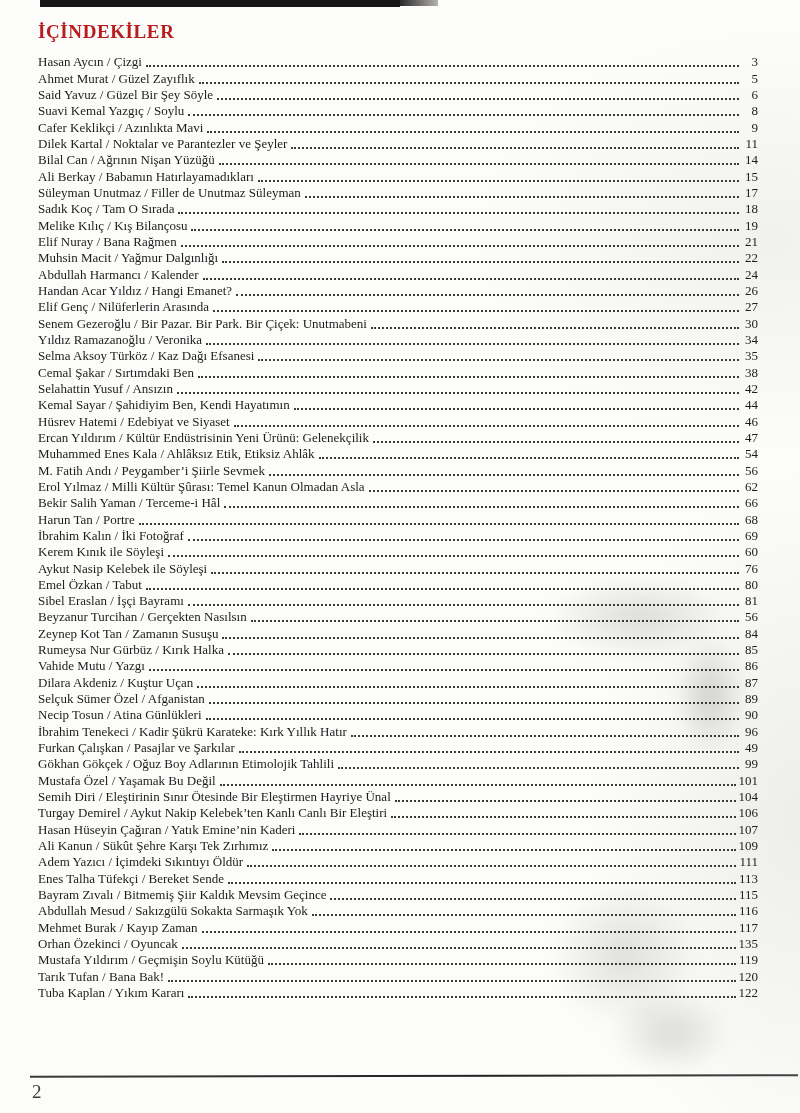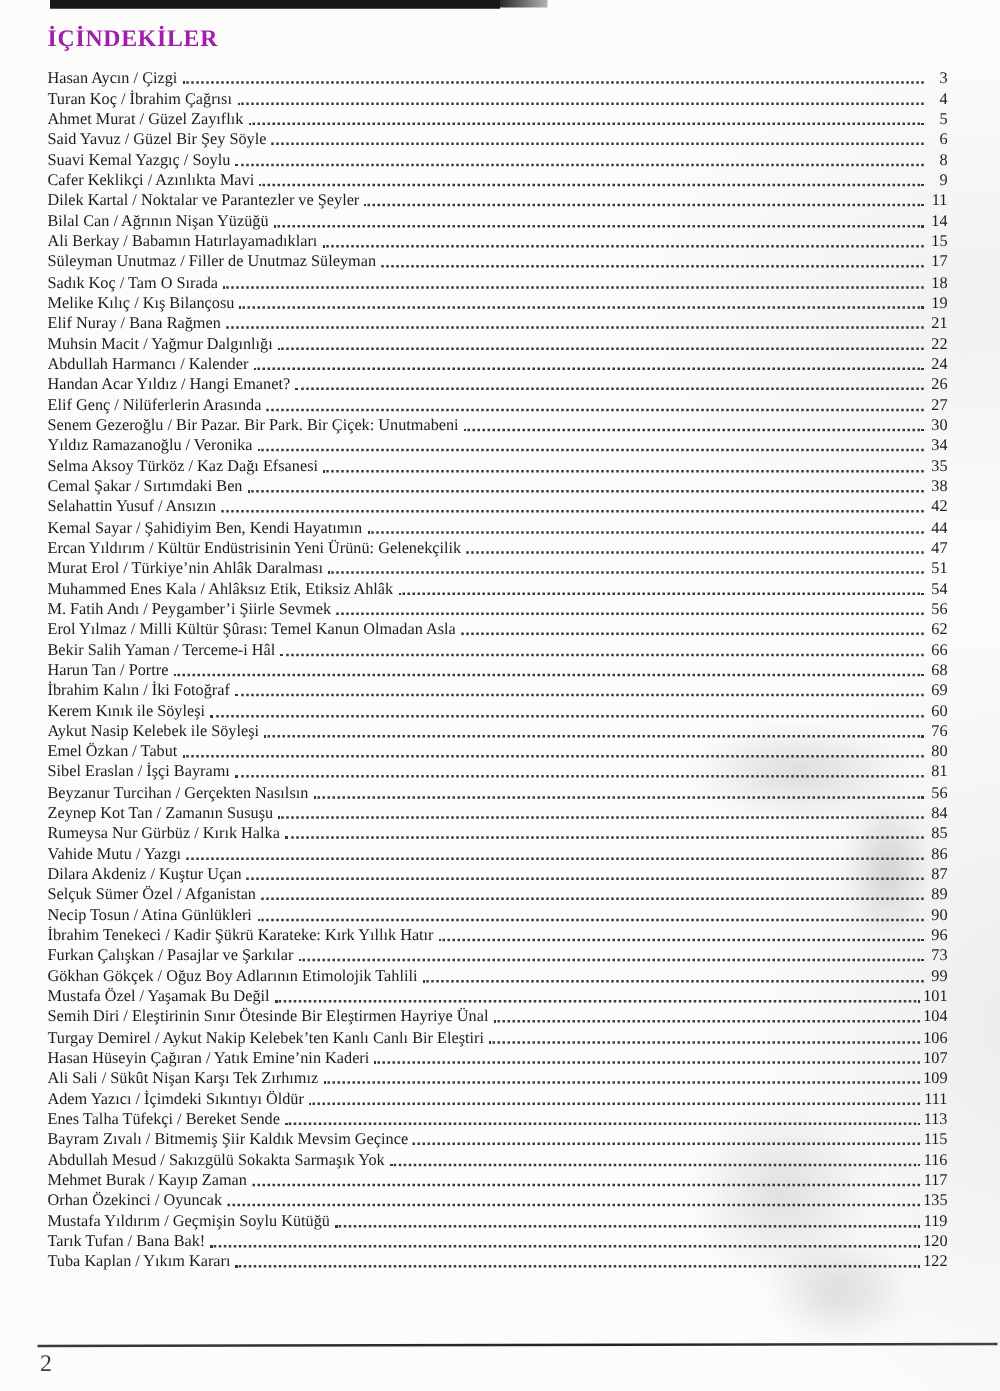--- a/index.html
+++ b/index.html
@@ -33,21 +33,21 @@
     background: #171717;
   }
   .scan-bar-top-tail {
     position: absolute; left: 400px; top: 0; width: 38px; height: 6px;
     background: linear-gradient(to right, #2a2a2a, #b5b2b0);
   }
 
   .page-title {
     position: absolute; left: 38px; top: 21px; margin: 0;
     font-size: 19px; font-weight: bold; letter-spacing: 0.6px;
-    color: #a21caf;
+    color: #b91c1c;
   }
 
   .toc {
     position: absolute; left: 38px; top: 54px; width: 720px;
   }
   .toc-row {
     display: flex; align-items: flex-end;
     height: 16.34px; font-size: 13px;
     white-space: nowrap; overflow: hidden;
   }
@@ -83,25 +83,20 @@
 
 <h1 class="page-title">İÇİNDEKİLER</h1>
 
 <div class="toc">
     <div class="toc-row">
     <span class="toc-entry-title">Hasan Aycın / Çizgi</span>
     <span class="toc-leader"></span>
     <span class="toc-entry-page">3</span>
   </div>
     <div class="toc-row">
-    <span class="toc-entry-title">Turan Koç / İbrahim Çağrısı</span>
-    <span class="toc-leader"></span>
-    <span class="toc-entry-page">4</span>
-  </div>
-    <div class="toc-row">
     <span class="toc-entry-title">Ahmet Murat / Güzel Zayıflık</span>
     <span class="toc-leader"></span>
     <span class="toc-entry-page">5</span>
   </div>
     <div class="toc-row">
     <span class="toc-entry-title">Said Yavuz / Güzel Bir Şey Söyle</span>
     <span class="toc-leader"></span>
     <span class="toc-entry-page">6</span>
   </div>
     <div class="toc-row">
@@ -193,30 +188,30 @@
     <span class="toc-entry-title">Selahattin Yusuf / Ansızın</span>
     <span class="toc-leader"></span>
     <span class="toc-entry-page">42</span>
   </div>
     <div class="toc-row">
     <span class="toc-entry-title">Kemal Sayar / Şahidiyim Ben, Kendi Hayatımın</span>
     <span class="toc-leader"></span>
     <span class="toc-entry-page">44</span>
   </div>
     <div class="toc-row">
+    <span class="toc-entry-title">Hüsrev Hatemi / Edebiyat ve Siyaset</span>
+    <span class="toc-leader"></span>
+    <span class="toc-entry-page">46</span>
+  </div>
+    <div class="toc-row">
     <span class="toc-entry-title">Ercan Yıldırım / Kültür Endüstrisinin Yeni Ürünü: Gelenekçilik</span>
     <span class="toc-leader"></span>
     <span class="toc-entry-page">47</span>
   </div>
     <div class="toc-row">
-    <span class="toc-entry-title">Murat Erol / Türkiye’nin Ahlâk Daralması</span>
-    <span class="toc-leader"></span>
-    <span class="toc-entry-page">51</span>
-  </div>
-    <div class="toc-row">
     <span class="toc-entry-title">Muhammed Enes Kala / Ahlâksız Etik, Etiksiz Ahlâk</span>
     <span class="toc-leader"></span>
     <span class="toc-entry-page">54</span>
   </div>
     <div class="toc-row">
     <span class="toc-entry-title">M. Fatih Andı / Peygamber’i Şiirle Sevmek</span>
     <span class="toc-leader"></span>
     <span class="toc-entry-page">56</span>
   </div>
     <div class="toc-row">
@@ -295,21 +290,21 @@
     <span class="toc-entry-page">90</span>
   </div>
     <div class="toc-row">
     <span class="toc-entry-title">İbrahim Tenekeci / Kadir Şükrü Karateke: Kırk Yıllık Hatır</span>
     <span class="toc-leader"></span>
     <span class="toc-entry-page">96</span>
   </div>
     <div class="toc-row">
     <span class="toc-entry-title">Furkan Çalışkan / Pasajlar ve Şarkılar</span>
     <span class="toc-leader"></span>
-    <span class="toc-entry-page">73</span>
+    <span class="toc-entry-page">49</span>
   </div>
     <div class="toc-row">
     <span class="toc-entry-title">Gökhan Gökçek / Oğuz Boy Adlarının Etimolojik Tahlili</span>
     <span class="toc-leader"></span>
     <span class="toc-entry-page">99</span>
   </div>
     <div class="toc-row">
     <span class="toc-entry-title">Mustafa Özel / Yaşamak Bu Değil</span>
     <span class="toc-leader"></span>
     <span class="toc-entry-page">101</span>
@@ -323,21 +318,21 @@
     <span class="toc-entry-title">Turgay Demirel / Aykut Nakip Kelebek’ten Kanlı Canlı Bir Eleştiri</span>
     <span class="toc-leader"></span>
     <span class="toc-entry-page">106</span>
   </div>
     <div class="toc-row">
     <span class="toc-entry-title">Hasan Hüseyin Çağıran / Yatık Emine’nin Kaderi</span>
     <span class="toc-leader"></span>
     <span class="toc-entry-page">107</span>
   </div>
     <div class="toc-row">
-    <span class="toc-entry-title">Ali Sali / Sükût Nişan Karşı Tek Zırhımız</span>
+    <span class="toc-entry-title">Ali Kanun / Sükût Şehre Karşı Tek Zırhımız</span>
     <span class="toc-leader"></span>
     <span class="toc-entry-page">109</span>
   </div>
     <div class="toc-row">
     <span class="toc-entry-title">Adem Yazıcı / İçimdeki Sıkıntıyı Öldür</span>
     <span class="toc-leader"></span>
     <span class="toc-entry-page">111</span>
   </div>
     <div class="toc-row">
     <span class="toc-entry-title">Enes Talha Tüfekçi / Bereket Sende</span>

